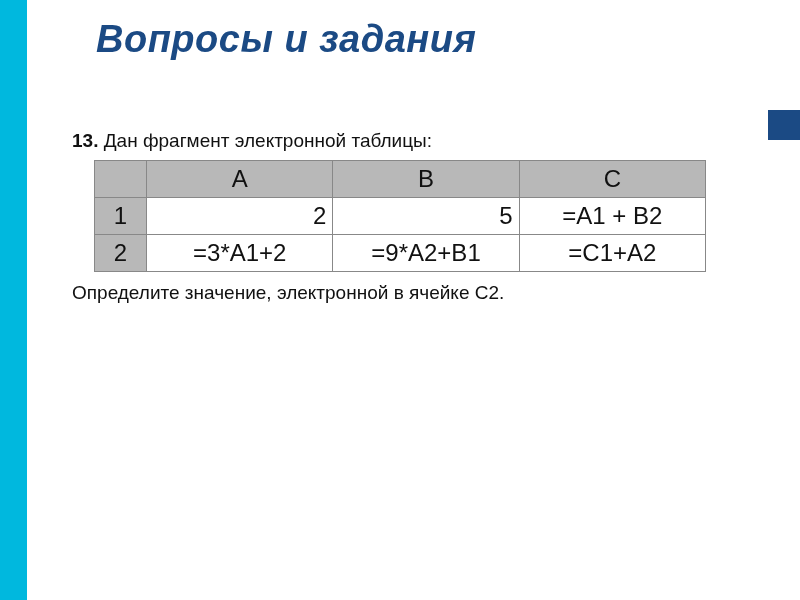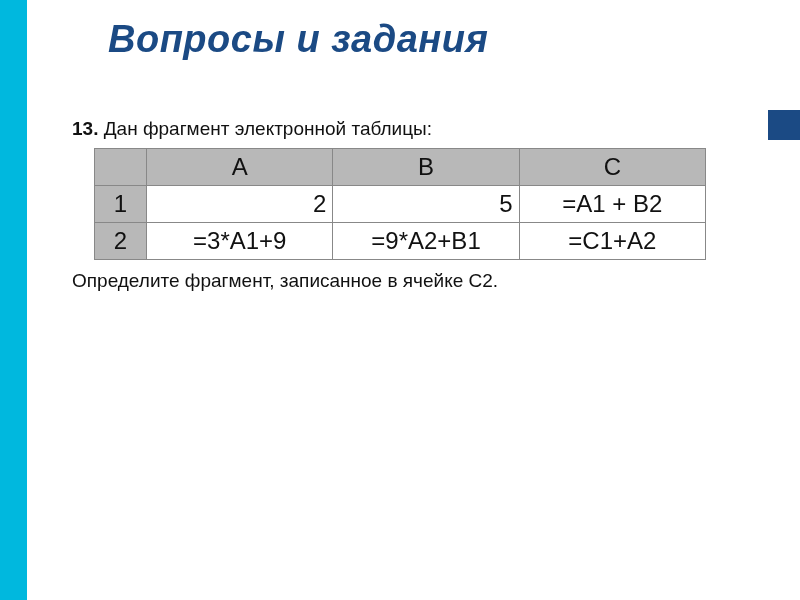--- a/index.html
+++ b/index.html
@@ -29,32 +29,32 @@
   .right-accent {
     position: absolute;
     right: 0;
     top: 110px;
     width: 32px;
     height: 30px;
     background: #1b4a84;
   }
   .title {
     position: absolute;
-    left: 108px;
+    left: 96px;
     top: 18px;
     font-size: 38px;
     font-weight: 700;
     font-style: italic;
     color: #1b4a84;
     letter-spacing: 0.5px;
   }
   .body {
     position: absolute;
     left: 72px;
-    top: 116px;
+    top: 128px;
     width: 660px;
     color: #111;
   }
   .question {
     font-size: 19px;
     line-height: 1.35;
     margin-bottom: 6px;
   }
   .question b {
     font-weight: 700;
@@ -129,22 +129,22 @@
         <th>С</th>
       </tr>
       <tr>
         <td class="rowlabel">1</td>
         <td class="cell num">2</td>
         <td class="cell num">5</td>
         <td class="cell">=A1 + B2</td>
       </tr>
       <tr>
         <td class="rowlabel">2</td>
-        <td class="cell">=3*A1+9</td>
+        <td class="cell">=3*A1+2</td>
         <td class="cell">=9*A2+B1</td>
         <td class="cell">=C1+A2</td>
       </tr>
     </tbody>
       </table>
 
-    <div class="follow">Определите фрагмент, записанное в ячейке С2.</div>
+    <div class="follow">Определите значение, электронной в ячейке С2.</div>
   </div>
 </div>
 
 </body></html>

